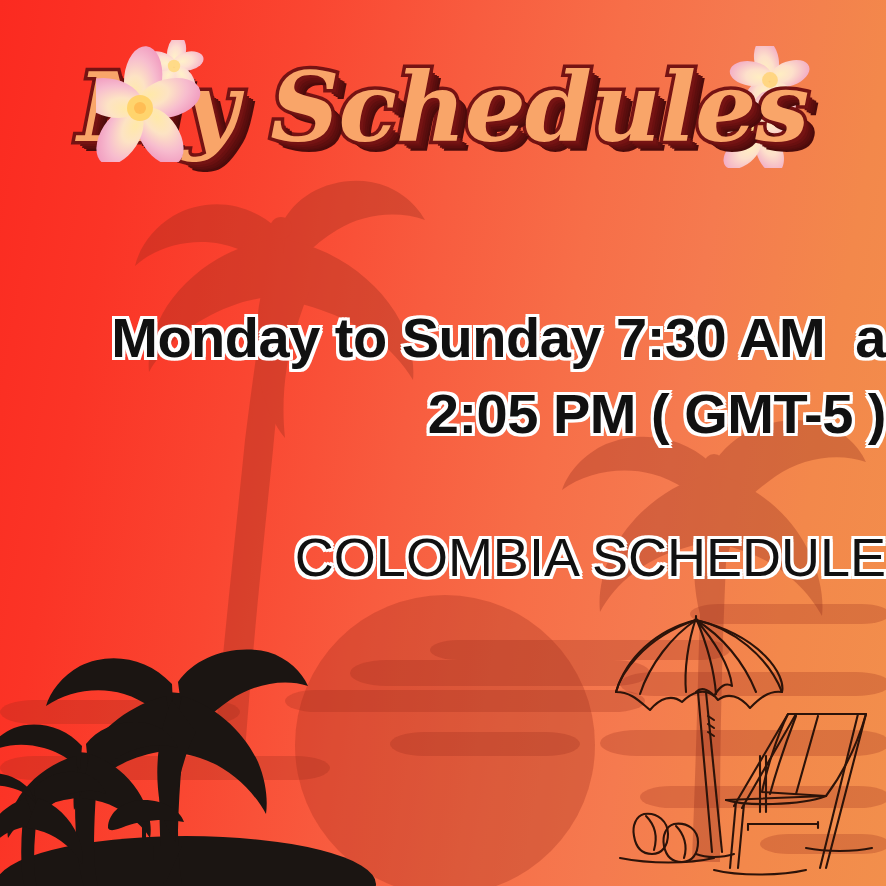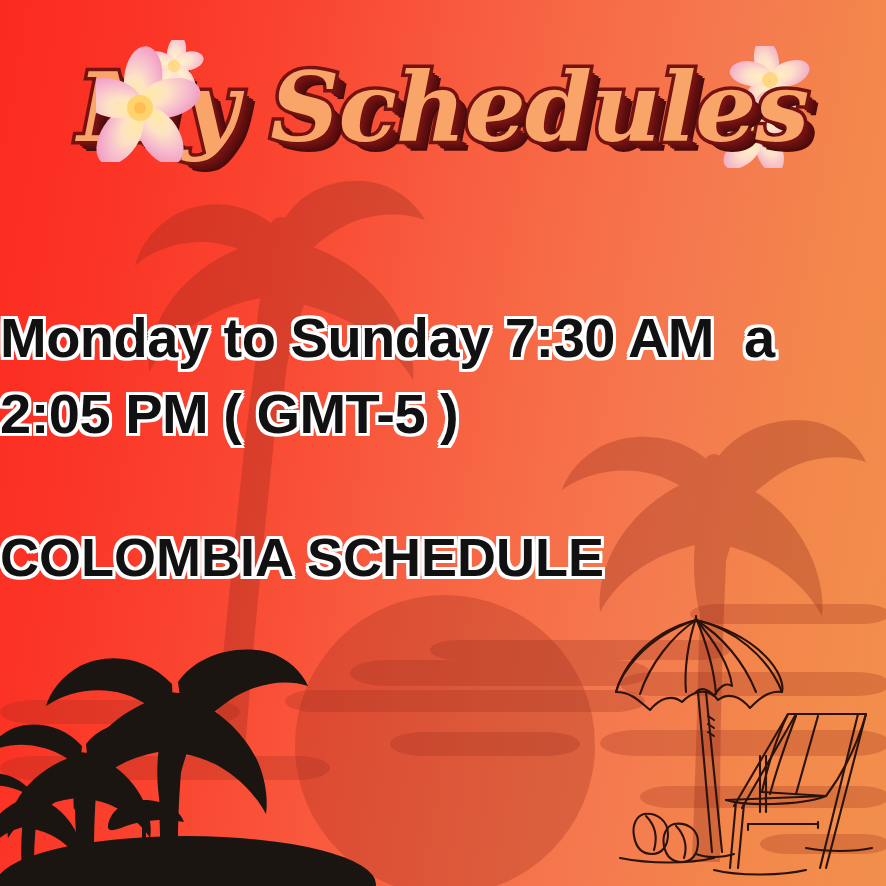--- a/index.html
+++ b/index.html
@@ -111,41 +111,41 @@
   }
   .flower-left  { position: absolute; left: 96px;  top: 40px;  width: 120px; height: 122px; z-index: 4; }
   .flower-right { position: absolute; left: 718px; top: 46px;  width: 120px; height: 122px; z-index: 2; }
 
   
   .body-copy {
     position: absolute;
     left: 0;
     top: 300px;
     width: 886px;
-    text-align: left;
+    text-align: right;
     z-index: 5;
   }
   .schedule-line {
     font-family: "Liberation Sans", sans-serif;
     font-weight: bold;
     font-size: 56px;
     line-height: 76px;
     color: #111111;
     letter-spacing: -0.5px;
     white-space: pre;
     text-shadow:
       -3px -3px 0 #ffffff,  3px -3px 0 #ffffff,
       -3px  3px 0 #ffffff,  3px  3px 0 #ffffff,
       -3px  0   0 #ffffff,  3px  0   0 #ffffff,
        0   -3px 0 #ffffff,  0    3px 0 #ffffff;
   }
   .country-line {
     margin-top: 72px;
     font-family: "Liberation Sans", sans-serif;
-    font-weight: bold;
+    font-weight: normal;
     font-size: 54px;
     line-height: 66px;
     color: #111111;
     letter-spacing: 0px;
     white-space: pre;
     text-shadow:
       -3px -3px 0 #ffffff,  3px -3px 0 #ffffff,
       -3px  3px 0 #ffffff,  3px  3px 0 #ffffff,
       -3px  0   0 #ffffff,  3px  0   0 #ffffff,
        0   -3px 0 #ffffff,  0    3px 0 #ffffff;

